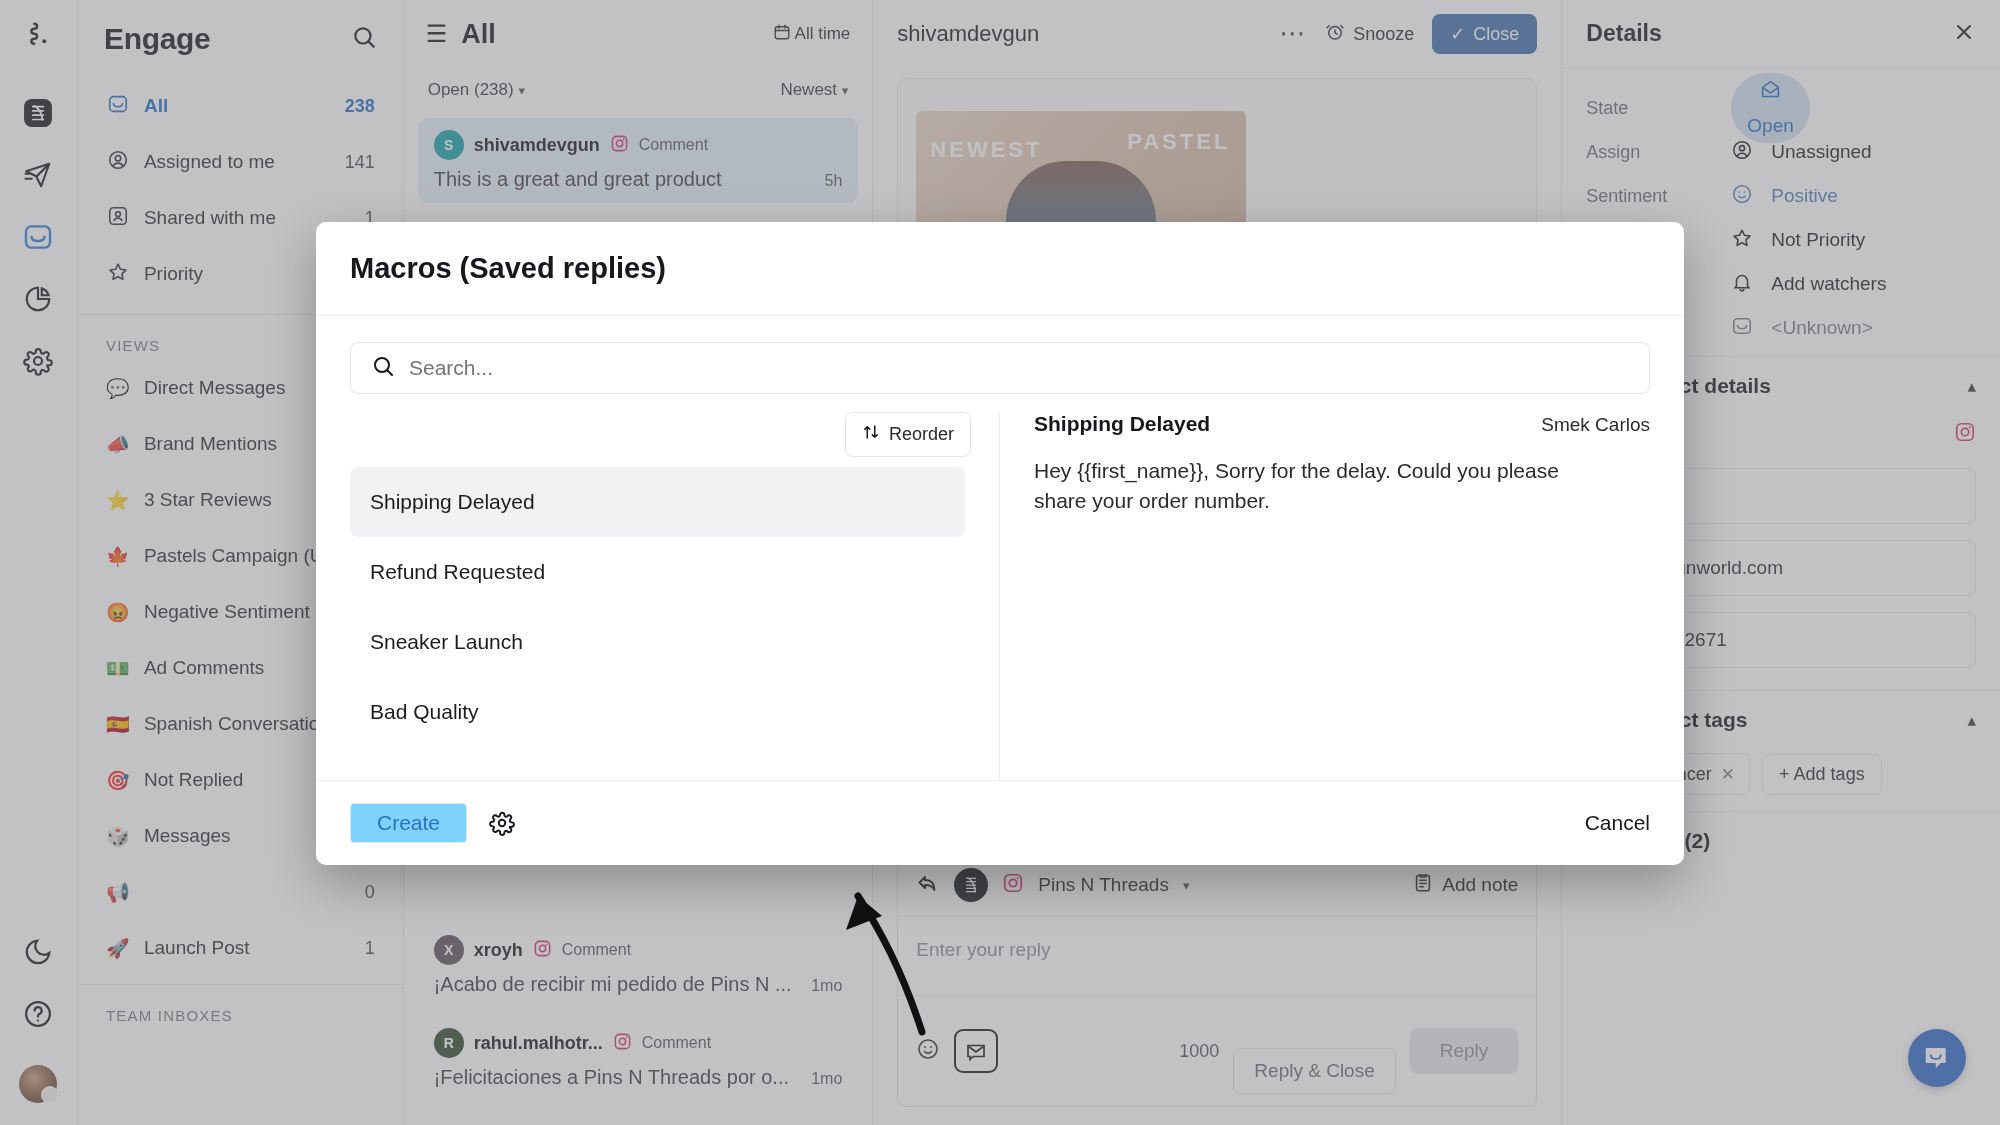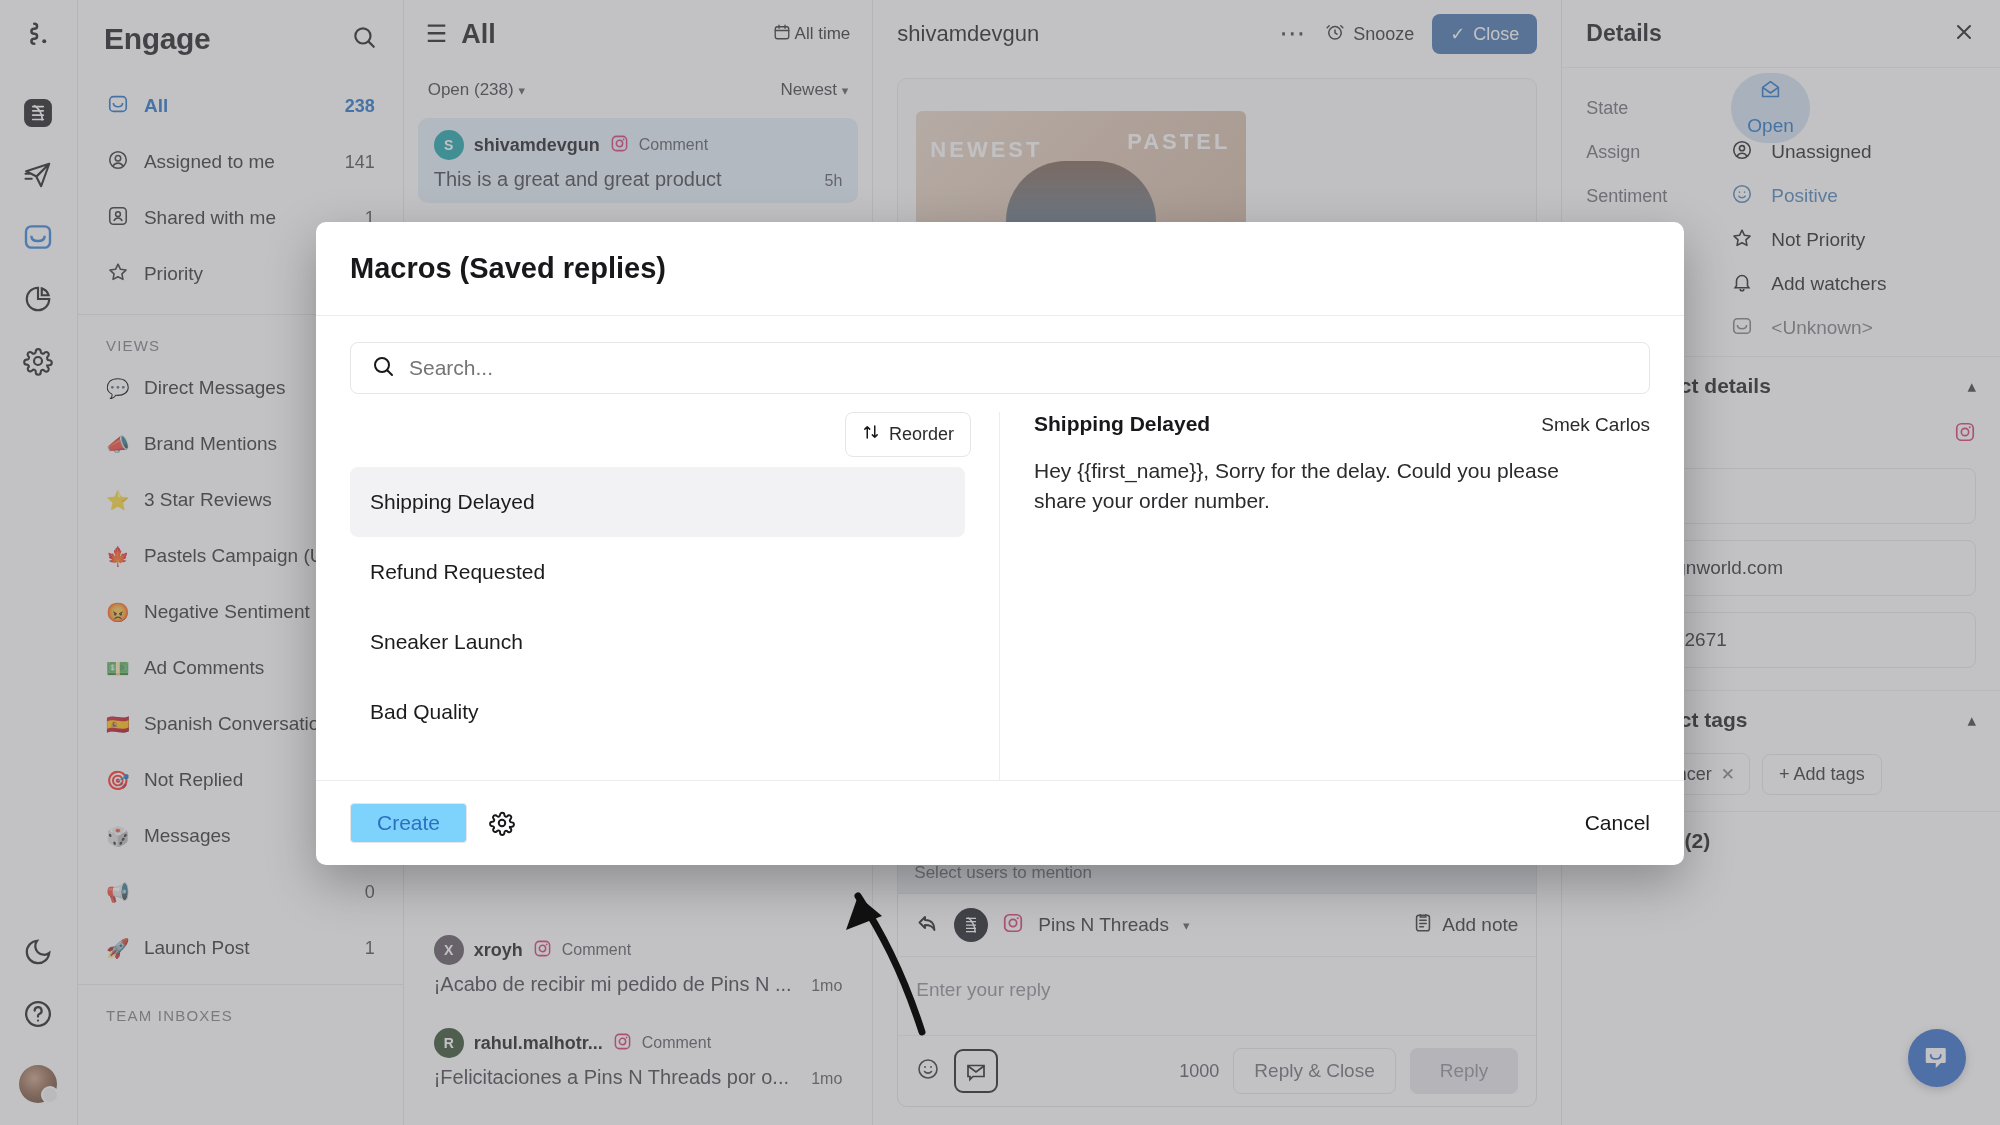--- a/index.html
+++ b/index.html
@@ -92,21 +92,21 @@
   .composer { border:1px solid #e3e3e6; border-radius:0 0 10px 10px; }
   .comp-top { display:flex; align-items:center; gap:14px; padding: 14px 18px; border-bottom:1px solid #ededf0;}
   .brandav { width:34px;height:34px;border-radius:50%;background:#15181c; display:flex;align-items:center;justify-content:center;}
   .comp-brand { font-size:19px; color:#2b2b2e;}
   .comp-spacer { flex:1 1 auto;}
   .addnote { display:flex; align-items:center; gap:8px; font-size:19px; color:#2b2b2e;}
   .comp-input { padding: 22px 18px 34px 18px; font-size:19px; color:#8b8b92;}
   .comp-bottom { display:flex; align-items:center; gap:14px; padding: 12px 18px; border-top:1px solid #ededf0;}
   .macrobtn { width:44px;height:44px;border:2px solid #18181b; border-radius:9px; display:flex;align-items:center;justify-content:center; background:#fff;}
   .cnt1000 { font-size:18px; color:#55555c; margin-left:auto;}
-  .btn-ghost { font-size:19px; color:#6a6a72; border:1px solid #e3e3e6; border-radius:8px; padding:11px 20px; background:#fff;}
+  .btn-ghost { font-size:19px; color:#6a6a72; border:1px solid #e3e3e6; border-radius:8px; padding:11px 20px; background:#fff;margin-top:40px;}
   .btn-muted { font-size:19px; color:#8b8b92; background:#e6e6e9; border-radius:8px; padding:12px 30px;}
 
   
   .details { width: 438px; height:100%; background:#fff; display:flex; flex-direction:column; overflow:hidden;}
   .det-head { display:flex; align-items:center; justify-content:space-between; padding: 0 24px; height:68px; border-bottom:1px solid #ededf0;}
   .det-title { font-size:23px; font-weight:700; color:#18181b;}
   .det-rows { padding: 18px 24px 6px 24px; }
   .det-row { display:flex; align-items:center; height:44px; }
   .det-k { width:145px; font-size:18px; color:#6a6a72;}
   .det-v { display:flex; align-items:center; gap:18px; font-size:19px; color:#1c1c1e;}

